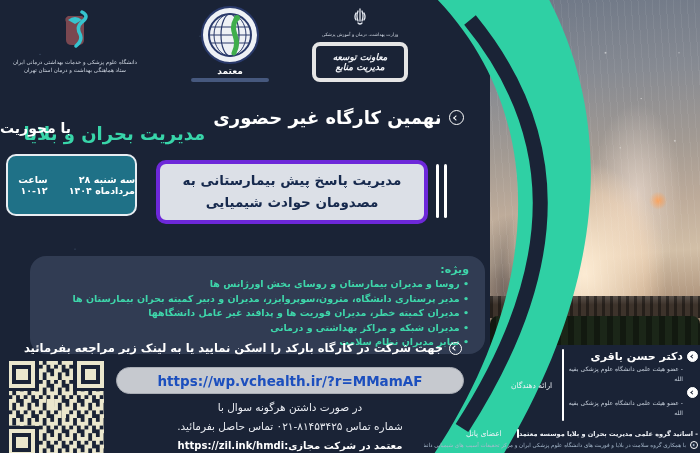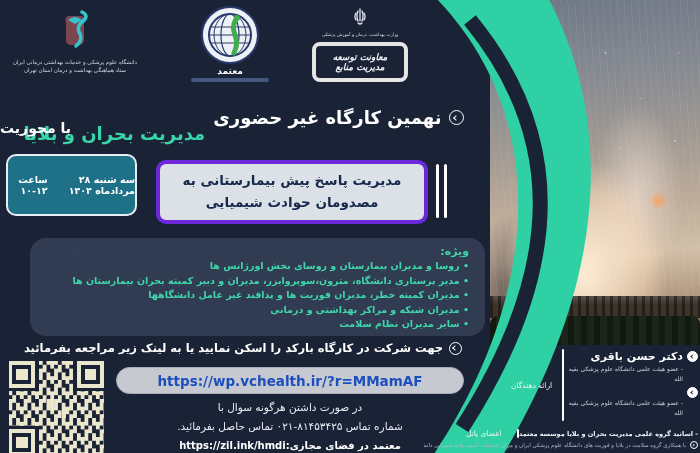--- a/index.html
+++ b/index.html
@@ -99,21 +99,21 @@
   .dbl-bars { position:absolute; left:436px; top:164px; height:54px; display:flex; gap:5px; }
   .dbl-bars i { display:block; width:3px; height:54px; background:#fff; border-radius:2px; }
   .date-badge {
     position:absolute; left:6px; top:154px; width:131px; height:62px;
     background:#1f7187; border:2px solid #e8edf2; border-radius:10px;
     display:flex; flex-direction:row; align-items:center; justify-content:center; gap:4px;
     color:#fff; font-weight:bold; font-size:9.5px;
   }
   
   .audience {
-    position:absolute; left:30px; top:238px; width:455px; height:98px;
+    position:absolute; left:30px; top:256px; width:455px; height:98px;
     background:rgba(130,152,185,.22); border-radius:16px;
     padding:7px 16px; color:#3ed6aa; text-align:right; font-weight:bold;
   }
   .audience .aud-label { font-size:11px; margin-bottom:1px; }
   .audience ul { list-style:none; }
   .audience li { font-size:9.5px; line-height:14.5px; }
   .audience li::before { content:"• "; }
   
   .scan-line {
     position:absolute; left:0; top:341px; width:486px;
@@ -290,21 +290,21 @@
         </g>
     </svg>
   </div>
 
   <div class="url-pill">https://wp.vchealth.ir/?r=MMamAF</div>
 
   <div class="support">
     <div>در صورت داشتن هرگونه سوال با</div>
     <div>شماره تماس ۸۱۴۵۳۴۲۵-۰۲۱ تماس حاصل بفرمائید.</div>
     <div class="social">
-      <span>معتمد در فضای مجازی:</span><span class="ltr">https://zil.ink/hmdi</span>
+      <span>معتمد در شرکت مجازی:</span><span class="ltr">https://zil.ink/hmdi</span>
     </div>
   </div>
 
   <div class="people">
     <div class="section">
       <div style="flex:1;">
         <div class="person-name">
           <span class="circ-icon">
               <span class="chev"></span>
             </span>

